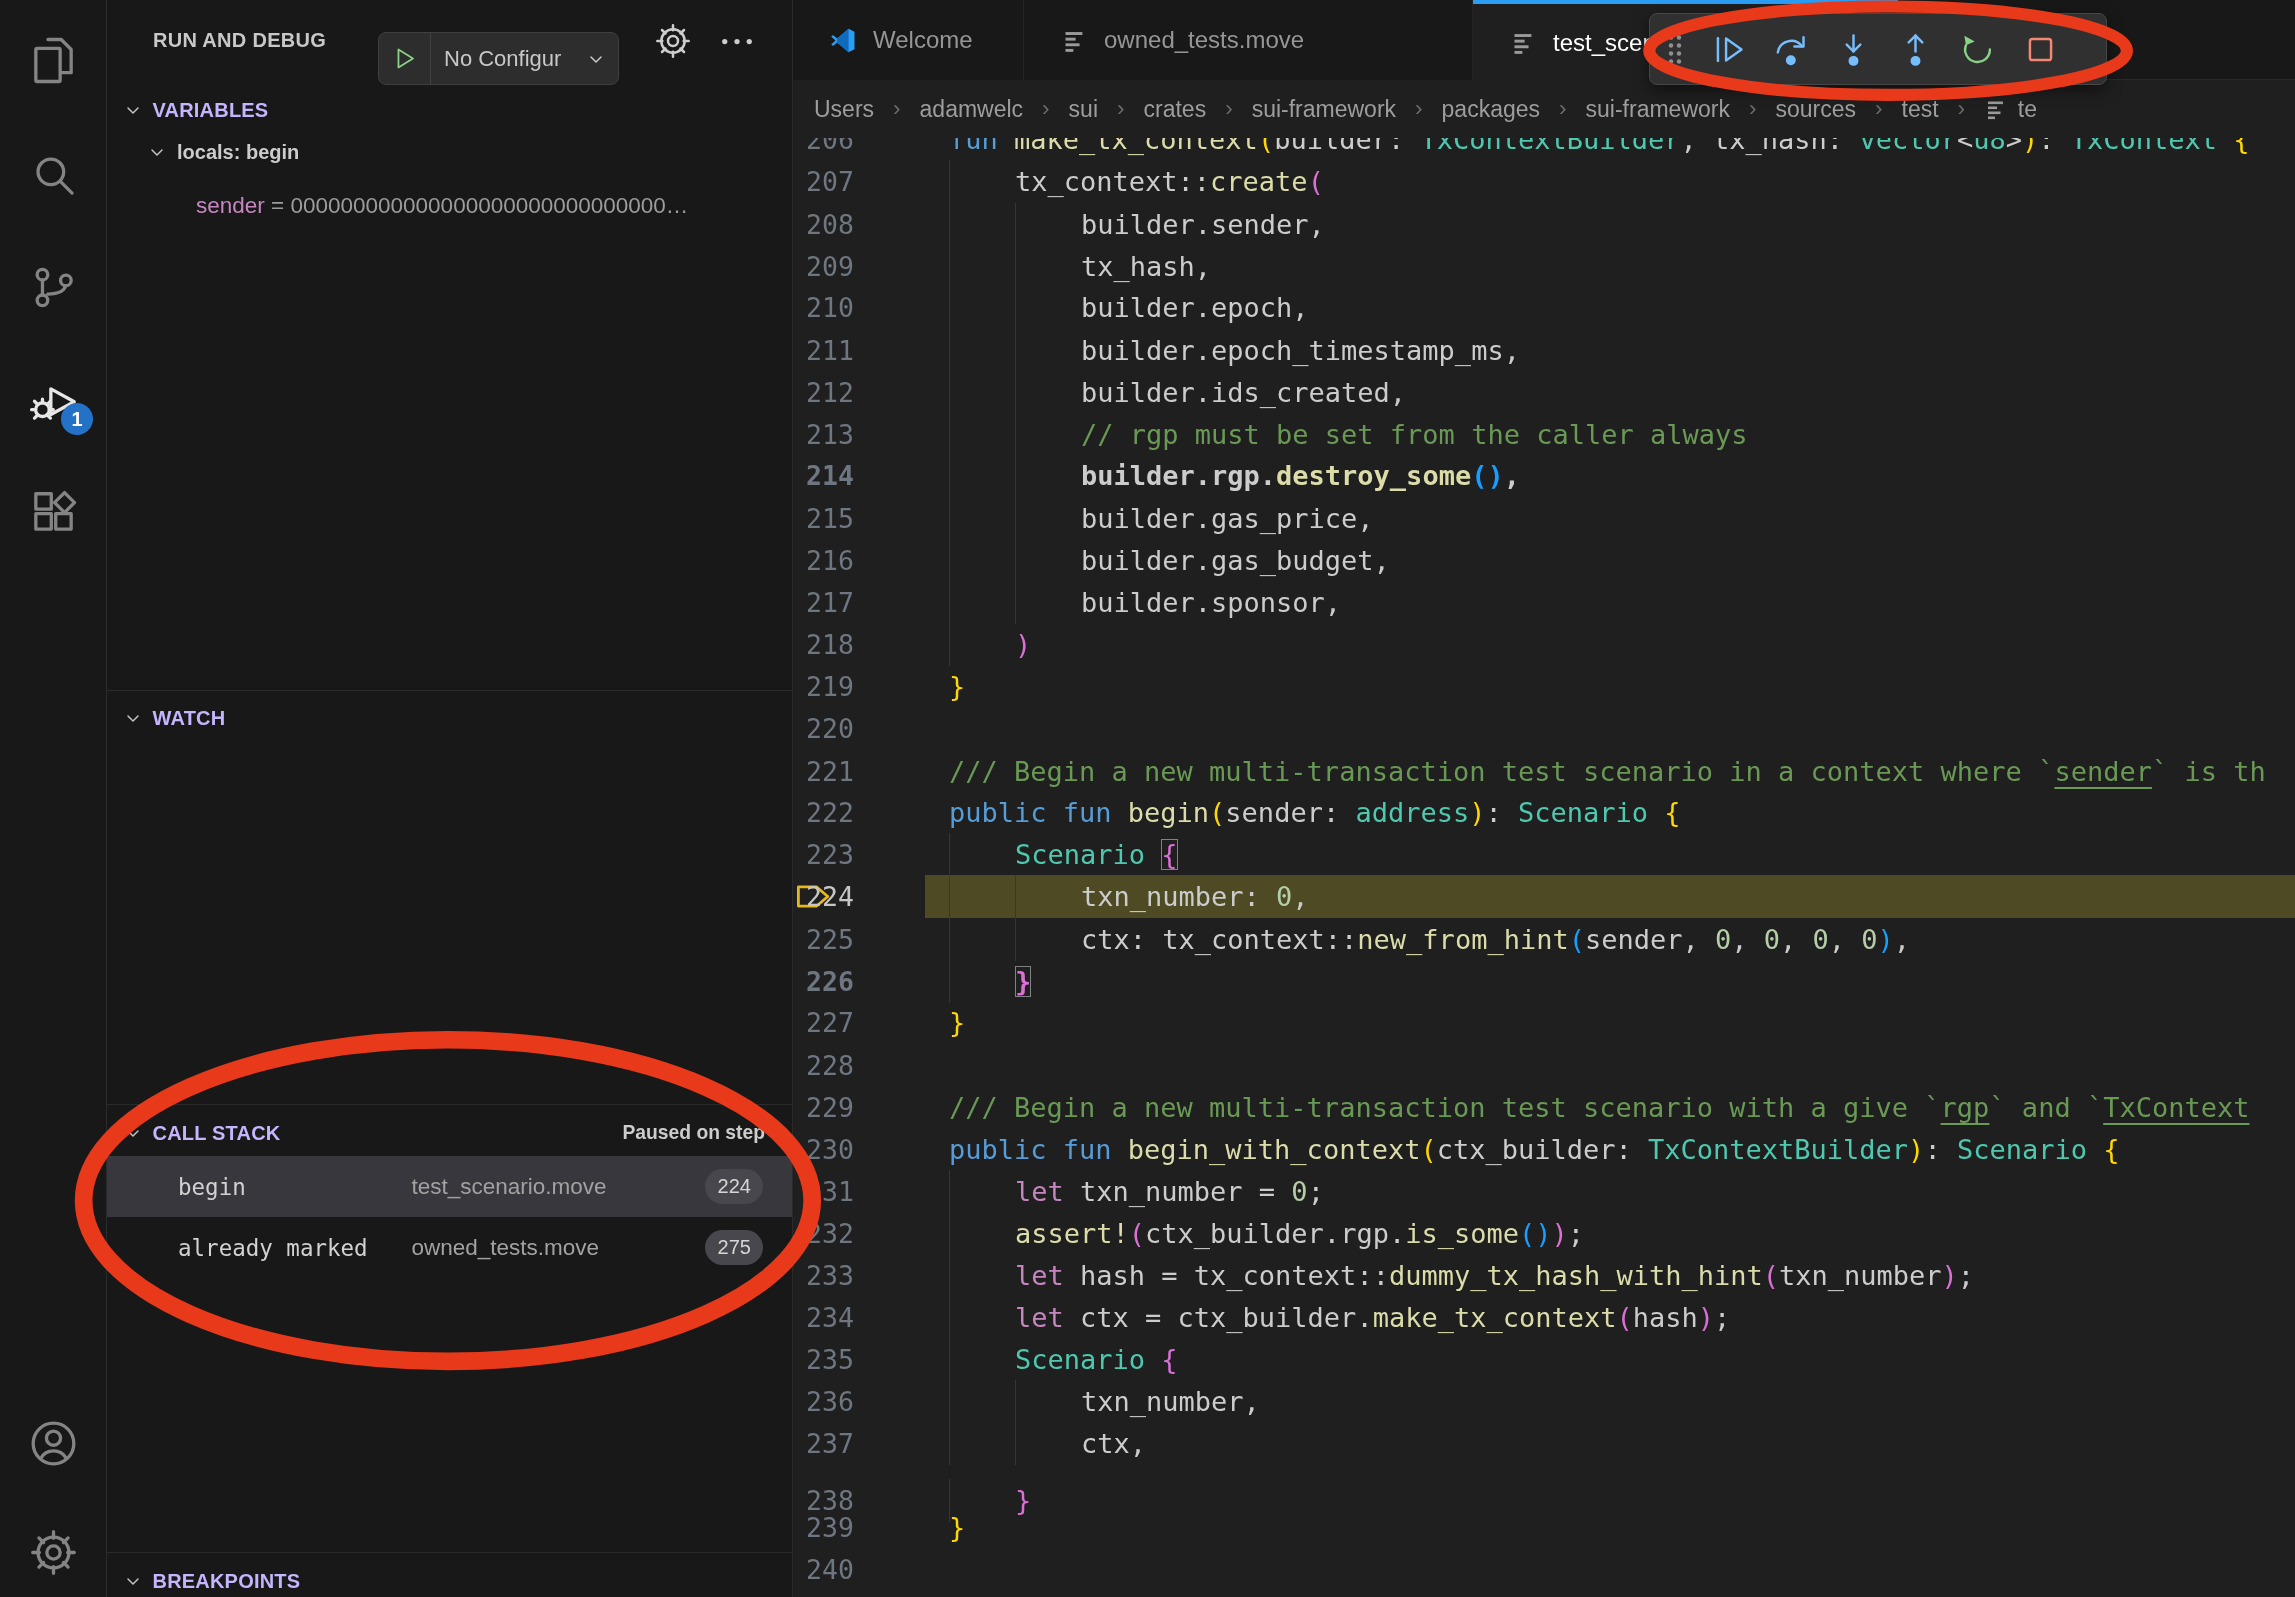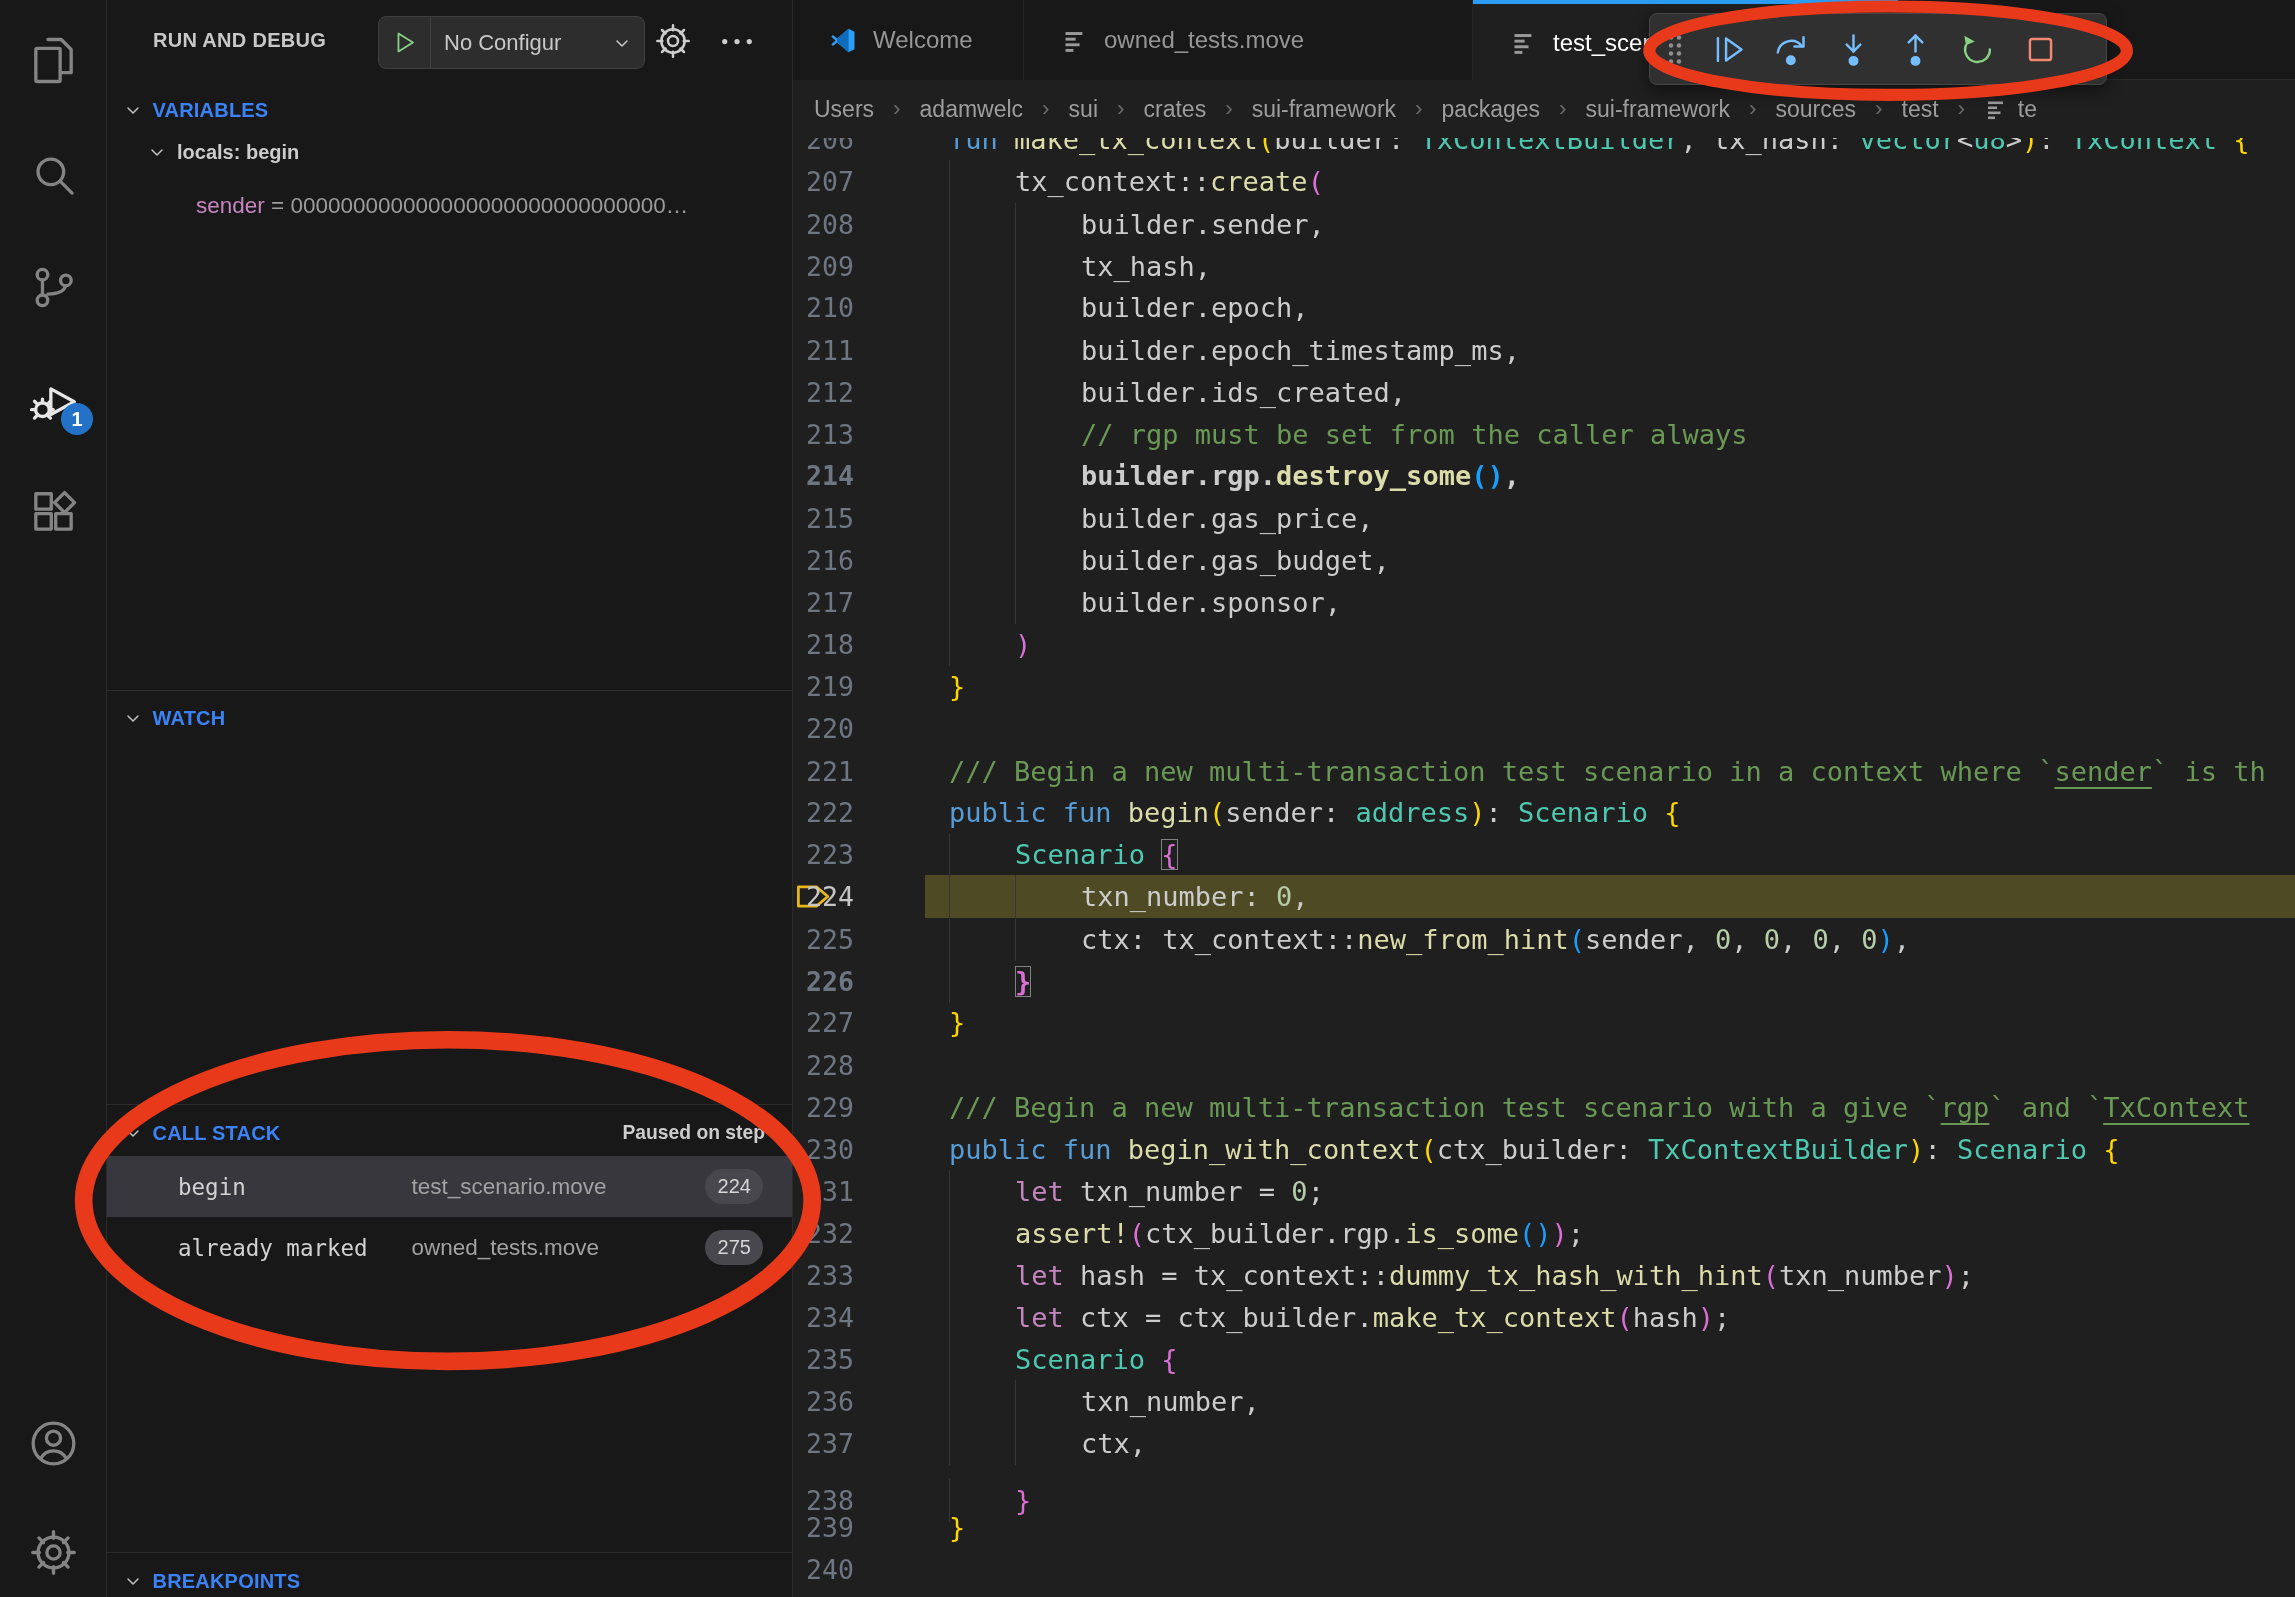--- a/index.html
+++ b/index.html
@@ -11,37 +11,37 @@
   .activitybar{position:absolute;left:0;top:0;width:106px;height:100%;background:#181818;border-right:0.8px solid #2b2b2b;z-index:8}
   .ab-item{position:absolute;left:0;width:106px;height:97px;display:flex;align-items:center;justify-content:center;color:#848484;cursor:pointer}
   .ab-item.active{color:#e7e7e7}
   .ab-item svg{width:53px;height:53px}
   .ab-badge{position:absolute;right:13px;bottom:13px;min-width:32px;height:32px;border-radius:16px;background:#2472c8;color:#fff;
             font-size:20px;font-weight:700;display:flex;align-items:center;justify-content:center}
 
   
   .sidebar{position:absolute;left:106px;top:0;width:686px;height:100%;background:#181818;border-right:0.8px solid #2b2b2b;z-index:7}
   .sb-title{position:absolute;left:47px;top:29px;font-size:20px;font-weight:600;color:#c8c8c8;letter-spacing:0.3px;white-space:nowrap}
-  .run-config{position:absolute;left:272px;top:16px;width:267px;height:53px;background:#2d2d2e;border:0.8px solid #3f3f40;border-radius:8px;
+  .run-config{position:absolute;left:272px;top:32px;width:241px;height:53px;background:#2d2d2e;border:0.8px solid #3f3f40;border-radius:8px;
               display:flex;align-items:center;box-sizing:border-box;cursor:pointer}
   .rc-play{width:51px;height:100%;display:flex;align-items:center;justify-content:center;border-right:0.8px solid #414142;color:#89d185}
   .rc-play svg{width:29px;height:29px}
   .rc-label{flex:1;font-size:22px;color:#c8c8c8;padding-left:13px;white-space:nowrap;overflow:hidden}
   .rc-chevron{color:#c8c8c8;padding-right:9.7px}
   .rc-chevron svg{width:24px;height:24px}
   .sb-gear{position:absolute;left:547px;top:21px;color:#cdcdcd;cursor:pointer}
   .sb-gear svg{width:40px;height:40px}
   .sb-more{position:absolute;left:610px;top:31px;color:#cdcdcd;cursor:pointer}
   .sb-more svg{width:42px;height:21px}
 
   .tw{color:#c2c2c2;display:inline-flex}
   .tw svg{width:24px;height:24px}
   .sb-sec{position:absolute;left:0;right:0;height:40px;display:flex;align-items:center;cursor:pointer}
   .sb-sec .tw{margin-left:14.5px}
-  .sec-label{font-size:20px;font-weight:700;color:#3b82f6;margin-left:8px;letter-spacing:0.2px}
+  .sec-label{font-size:20px;font-weight:700;color:#c4b5fd;margin-left:8px;letter-spacing:0.2px}
   .sec-status{margin-left:auto;margin-right:27px;font-size:19.3px;font-weight:700;color:#cccccc}
   .sb-div{position:absolute;left:0;right:0;height:0.8px;background:#2b2b2b}
 
   .scope-row{position:absolute;left:39px;top:140px;display:flex;align-items:center;cursor:pointer}
   .scope-label{font-size:20px;font-weight:700;color:#cccccc;margin-left:8px}
   .var-row{position:absolute;left:90px;top:193px;font-family:Liberation Sans, sans-serif;font-size:22.5px;white-space:nowrap;
            width:579px;overflow:hidden;cursor:pointer}
   .var-name{color:#c586c0}
   .var-val{color:#9c9c9c}
 

